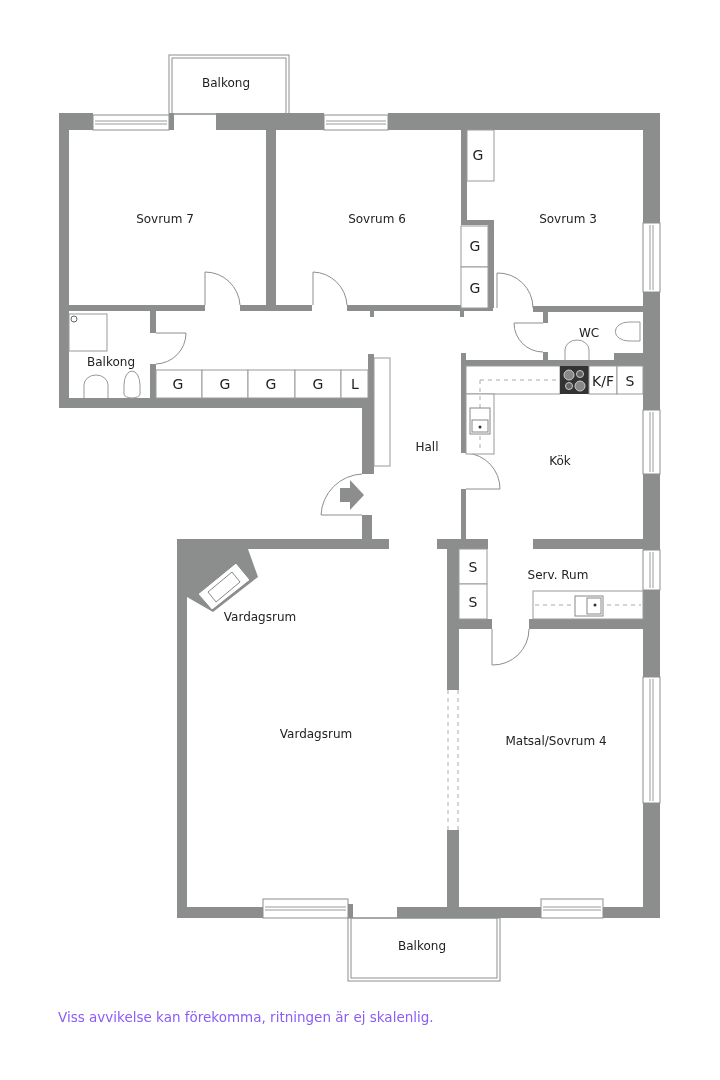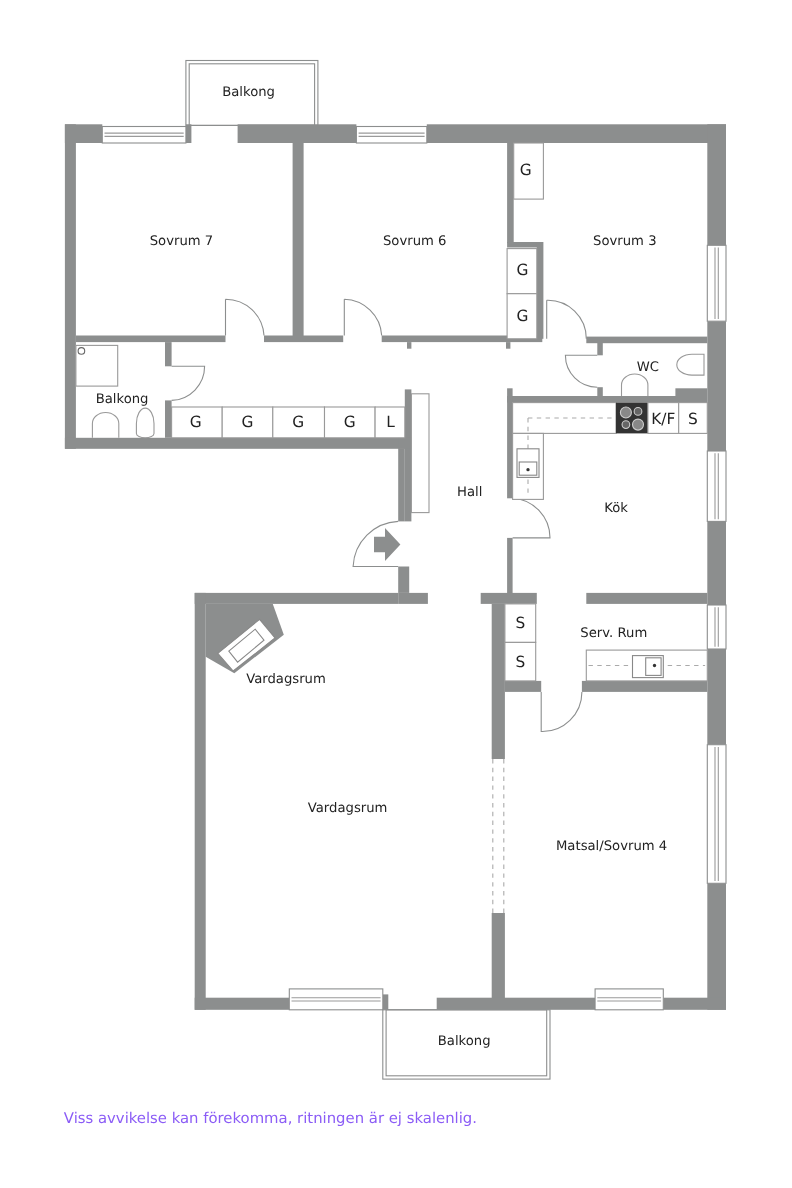--- a/index.html
+++ b/index.html
@@ -208,21 +208,21 @@
 <div class="label" style="left:165px;top:219px;">Sovrum 7</div>
 <div class="label" style="left:377px;top:219px;">Sovrum 6</div>
 <div class="label" style="left:568px;top:219px;">Sovrum 3</div>
 <div class="label" style="left:111px;top:362px;">Balkong</div>
 <div class="label" style="left:589px;top:333px;">WC</div>
 <div class="label" style="left:427px;top:447px;">Hall</div>
 <div class="label" style="left:560px;top:461px;">Kök</div>
 <div class="label" style="left:558px;top:575px;">Serv. Rum</div>
 <div class="label" style="left:260px;top:617px;">Vardagsrum</div>
 <div class="label" style="left:316px;top:734px;">Vardagsrum</div>
-<div class="label" style="left:556px;top:769px;text-align:right;">Matsal/Sovrum 4</div>
+<div class="label" style="left:556px;top:741px;text-align:right;">Matsal/Sovrum 4</div>
 <div class="label" style="left:422px;top:946px;">Balkong</div>
 
 <div class="label small" style="left:178px;top:384px;">G</div>
 <div class="label small" style="left:225px;top:384px;">G</div>
 <div class="label small" style="left:271px;top:384px;">G</div>
 <div class="label small" style="left:318px;top:384px;">G</div>
 <div class="label small" style="left:355px;top:384px;">L</div>
 <div class="label small" style="left:478px;top:155px;">G</div>
 <div class="label small" style="left:475px;top:246px;">G</div>
 <div class="label small" style="left:475px;top:288px;">G</div>

